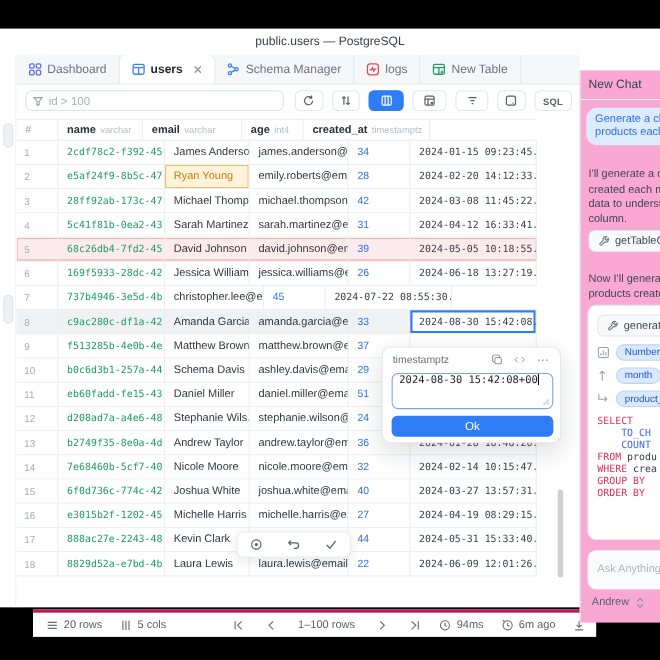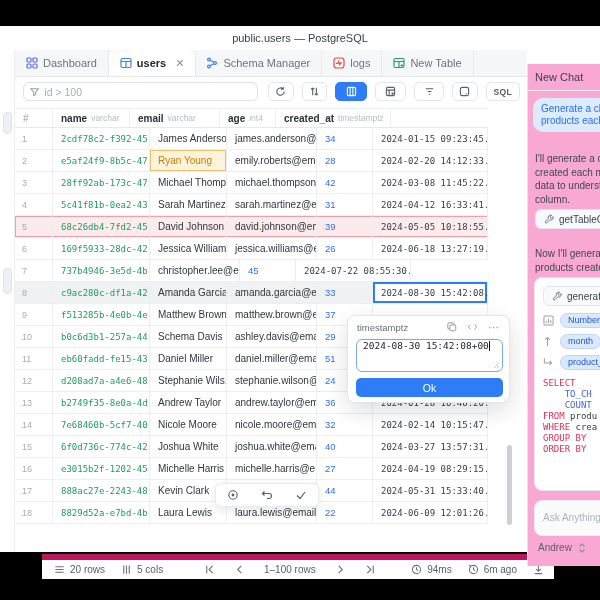--- a/index.html
+++ b/index.html
@@ -77,25 +77,25 @@
   .resize { position:absolute; right:2px; bottom:2px; }
   #popup-ok { position:absolute; left:8px; top:62px; width:147px; height:19px; background:#2e7cf6;
     border-radius:5px; color:#fff; font-size:10.5px; display:flex; align-items:center; justify-content:center; }
 
   
   #row-actions { left:200px; top:406px; width:104px; height:24px; background:#fff; z-index:5;
     border:1px solid #e9ebee; border-radius:6px; box-shadow:0 3px 10px rgba(20,30,40,.10);
     display:flex; align-items:center; justify-content:space-around; color:#596066; }
 
   
-  #statusbar { left:15px; top:477px; width:512px; height:25px; border-top:6px solid #be185d;
-    background:#fff; display:flex; align-items:center; font-size:10px; color:#5a6068;margin-left:12px; }
+  #statusbar { left:15px; top:477px; width:512px; height:25px; border-top:3px solid #be185d;
+    background:#fff; display:flex; align-items:center; font-size:10px; color:#5a6068; }
   #statusbar .grp { display:flex; align-items:center; gap:5px; }
   #sb-left { margin-left:12px; gap:16px !important; }
-  #sb-center { position:absolute; left:162px; display:flex; align-items:center; gap:20px; color:#596066; }
+  #sb-center { position:absolute; left:181px; display:flex; align-items:center; gap:20px; color:#596066; }
   #sb-right { position:absolute; right:10px; display:flex; align-items:center; gap:16px; }
 
   
   #sidebar { left:527px; top:14px; width:73px; height:502px; background:#f9a8d4;
     border-left:1px solid #e4e6e9; overflow:hidden; }
   #sidebar-inner { position:absolute; left:0; top:0; width:160px; height:502px; }
   #chat-header { position:absolute; left:0; top:0; width:160px; height:27px;
     border-bottom:1px solid #eceef0; display:flex; align-items:center; padding-left:7px;
     font-size:11px; color:#3c4249; }
   .clip { white-space:nowrap; overflow:hidden; }

